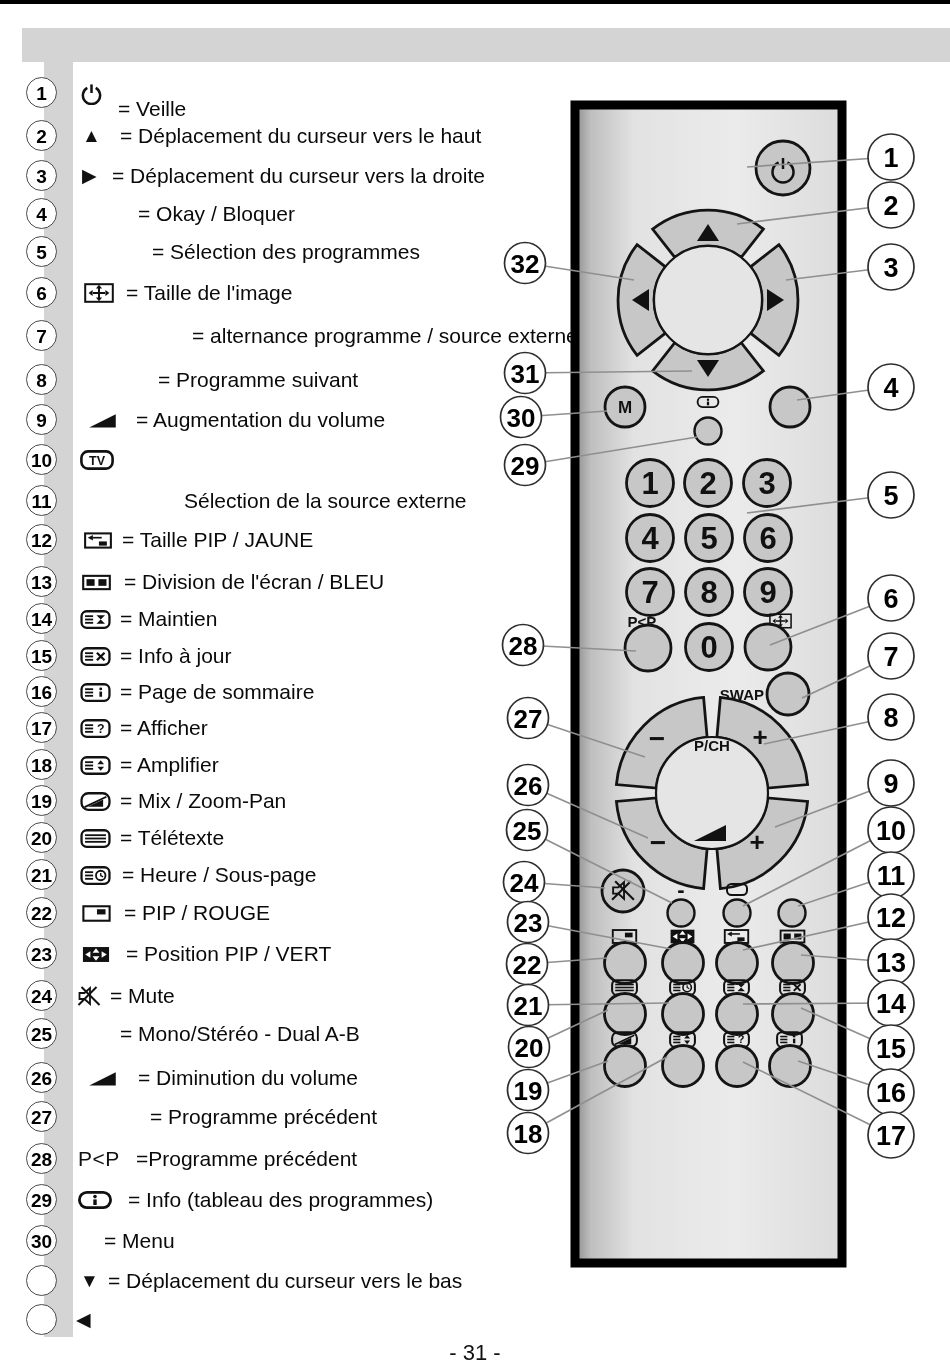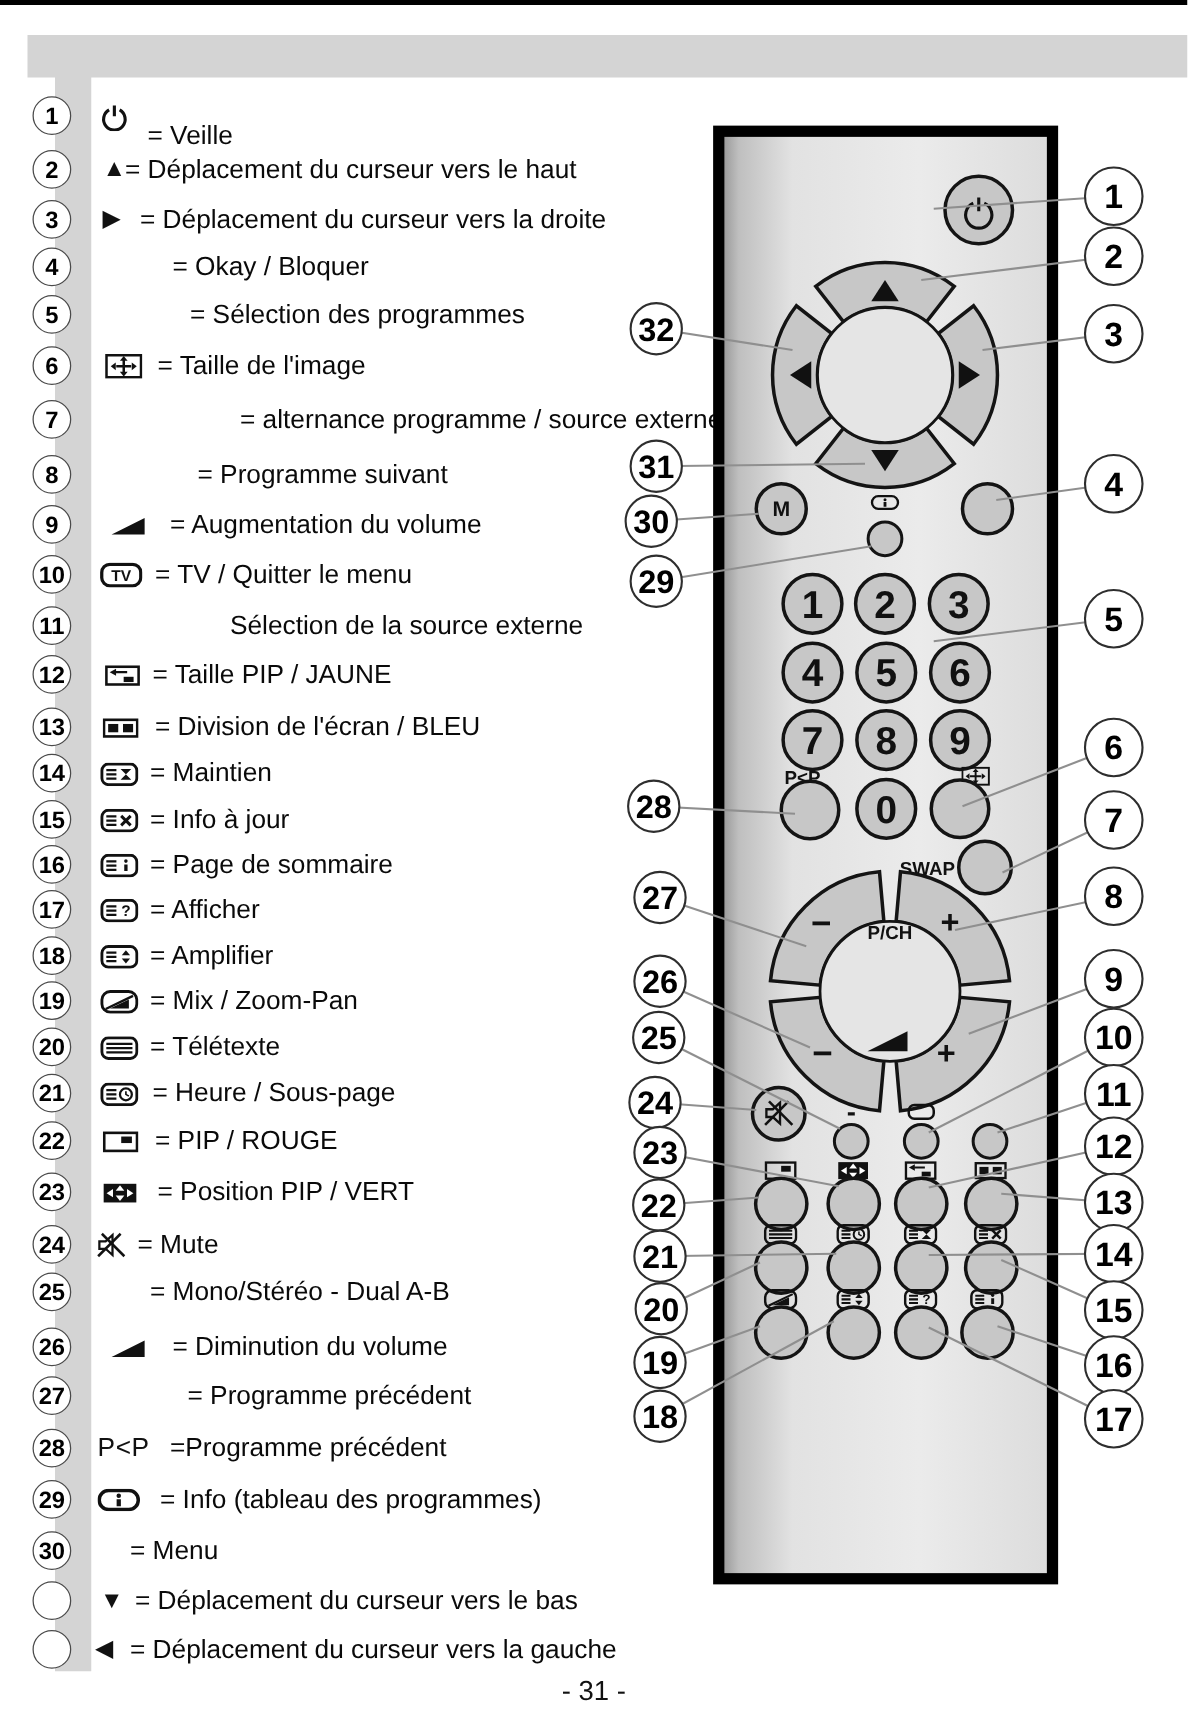--- a/index.html
+++ b/index.html
@@ -44,21 +44,21 @@
           <use href="#i-power"></use>
         </svg>
       </span>
       <span class="ltx" style="left: 118px; margin-top: 16px;">= Veille</span>
     </div>
     <div class="lrow" style="top: 119px;">
       <div class="lnum">2</div>
       <span class="lic" style="left: 82px; top: 0px; height: 34px;">
         <span class="tri">▲</span>
       </span>
-      <span class="ltx" style="left: 100px;">= Déplacement du curseur vers le haut</span>
+      <span class="ltx" style="left: 120px;">= Déplacement du curseur vers le haut</span>
     </div>
     <div class="lrow" style="top: 159px;">
       <div class="lnum">3</div>
       <span class="lic" style="left: 82px; top: 0px; height: 34px;">
         <span class="tri">▶</span>
       </span>
       <span class="ltx" style="left: 112px;">= Déplacement du curseur vers la droite</span>
     </div>
     <div class="lrow" style="top: 197px;">
       <div class="lnum">4</div>
@@ -94,21 +94,20 @@
       </span>
       <span class="ltx" style="left: 136px; text-align: right;">= Augmentation du volume</span>
     </div>
     <div class="lrow" style="top: 443px;">
       <div class="lnum">10</div>
       <span class="lic" style="left: 80px; top: 7px;">
         <svg width="34" height="20">
           <use href="#i-tv"></use>
         </svg>
       </span>
-      <span class="ltx" style="left: 124px;">= TV / Quitter le menu</span>
     </div>
     <div class="lrow" style="top: 484px;">
       <div class="lnum">11</div>
       <span class="ltx" style="left: 184px; text-align: center;">Sélection de la source externe</span>
     </div>
     <div class="lrow" style="top: 523px;">
       <div class="lnum">12</div>
       <span class="lic" style="left: 84px; top: 7.5px;">
         <svg width="28" height="19">
           <use href="#i-pip-size"></use>
@@ -266,21 +265,20 @@
       <span class="lic" style="left: 80px; top: 0px; height: 34px;">
         <span class="tri">▼</span>
       </span>
       <span class="ltx" style="left: 108px;">= Déplacement du curseur vers le bas</span>
     </div>
     <div class="lrow" style="top: 1303px;">
       <div class="lnum"></div>
       <span class="lic" style="left: 76px; top: 0px; height: 34px;">
         <span class="tri">◀</span>
       </span>
-      <span class="ltx" style="left: 104px;">= Déplacement du curseur vers la gauche</span>
     </div>
   </div>
 
 <svg id="remote-svg" width="950" height="1372" viewBox="0 0 950 1372" style="position:absolute;left:0;top:0;">
   <defs>
     <linearGradient id="bodyg" x1="0" y1="0" x2="1" y2="0">
       <stop offset="0" stop-color="#8e8e8e"></stop>
       <stop offset="0.06" stop-color="#bfbfbf"></stop>
       <stop offset="0.22" stop-color="#e2e2e2"></stop>
       <stop offset="0.6" stop-color="#ebebeb"></stop>

